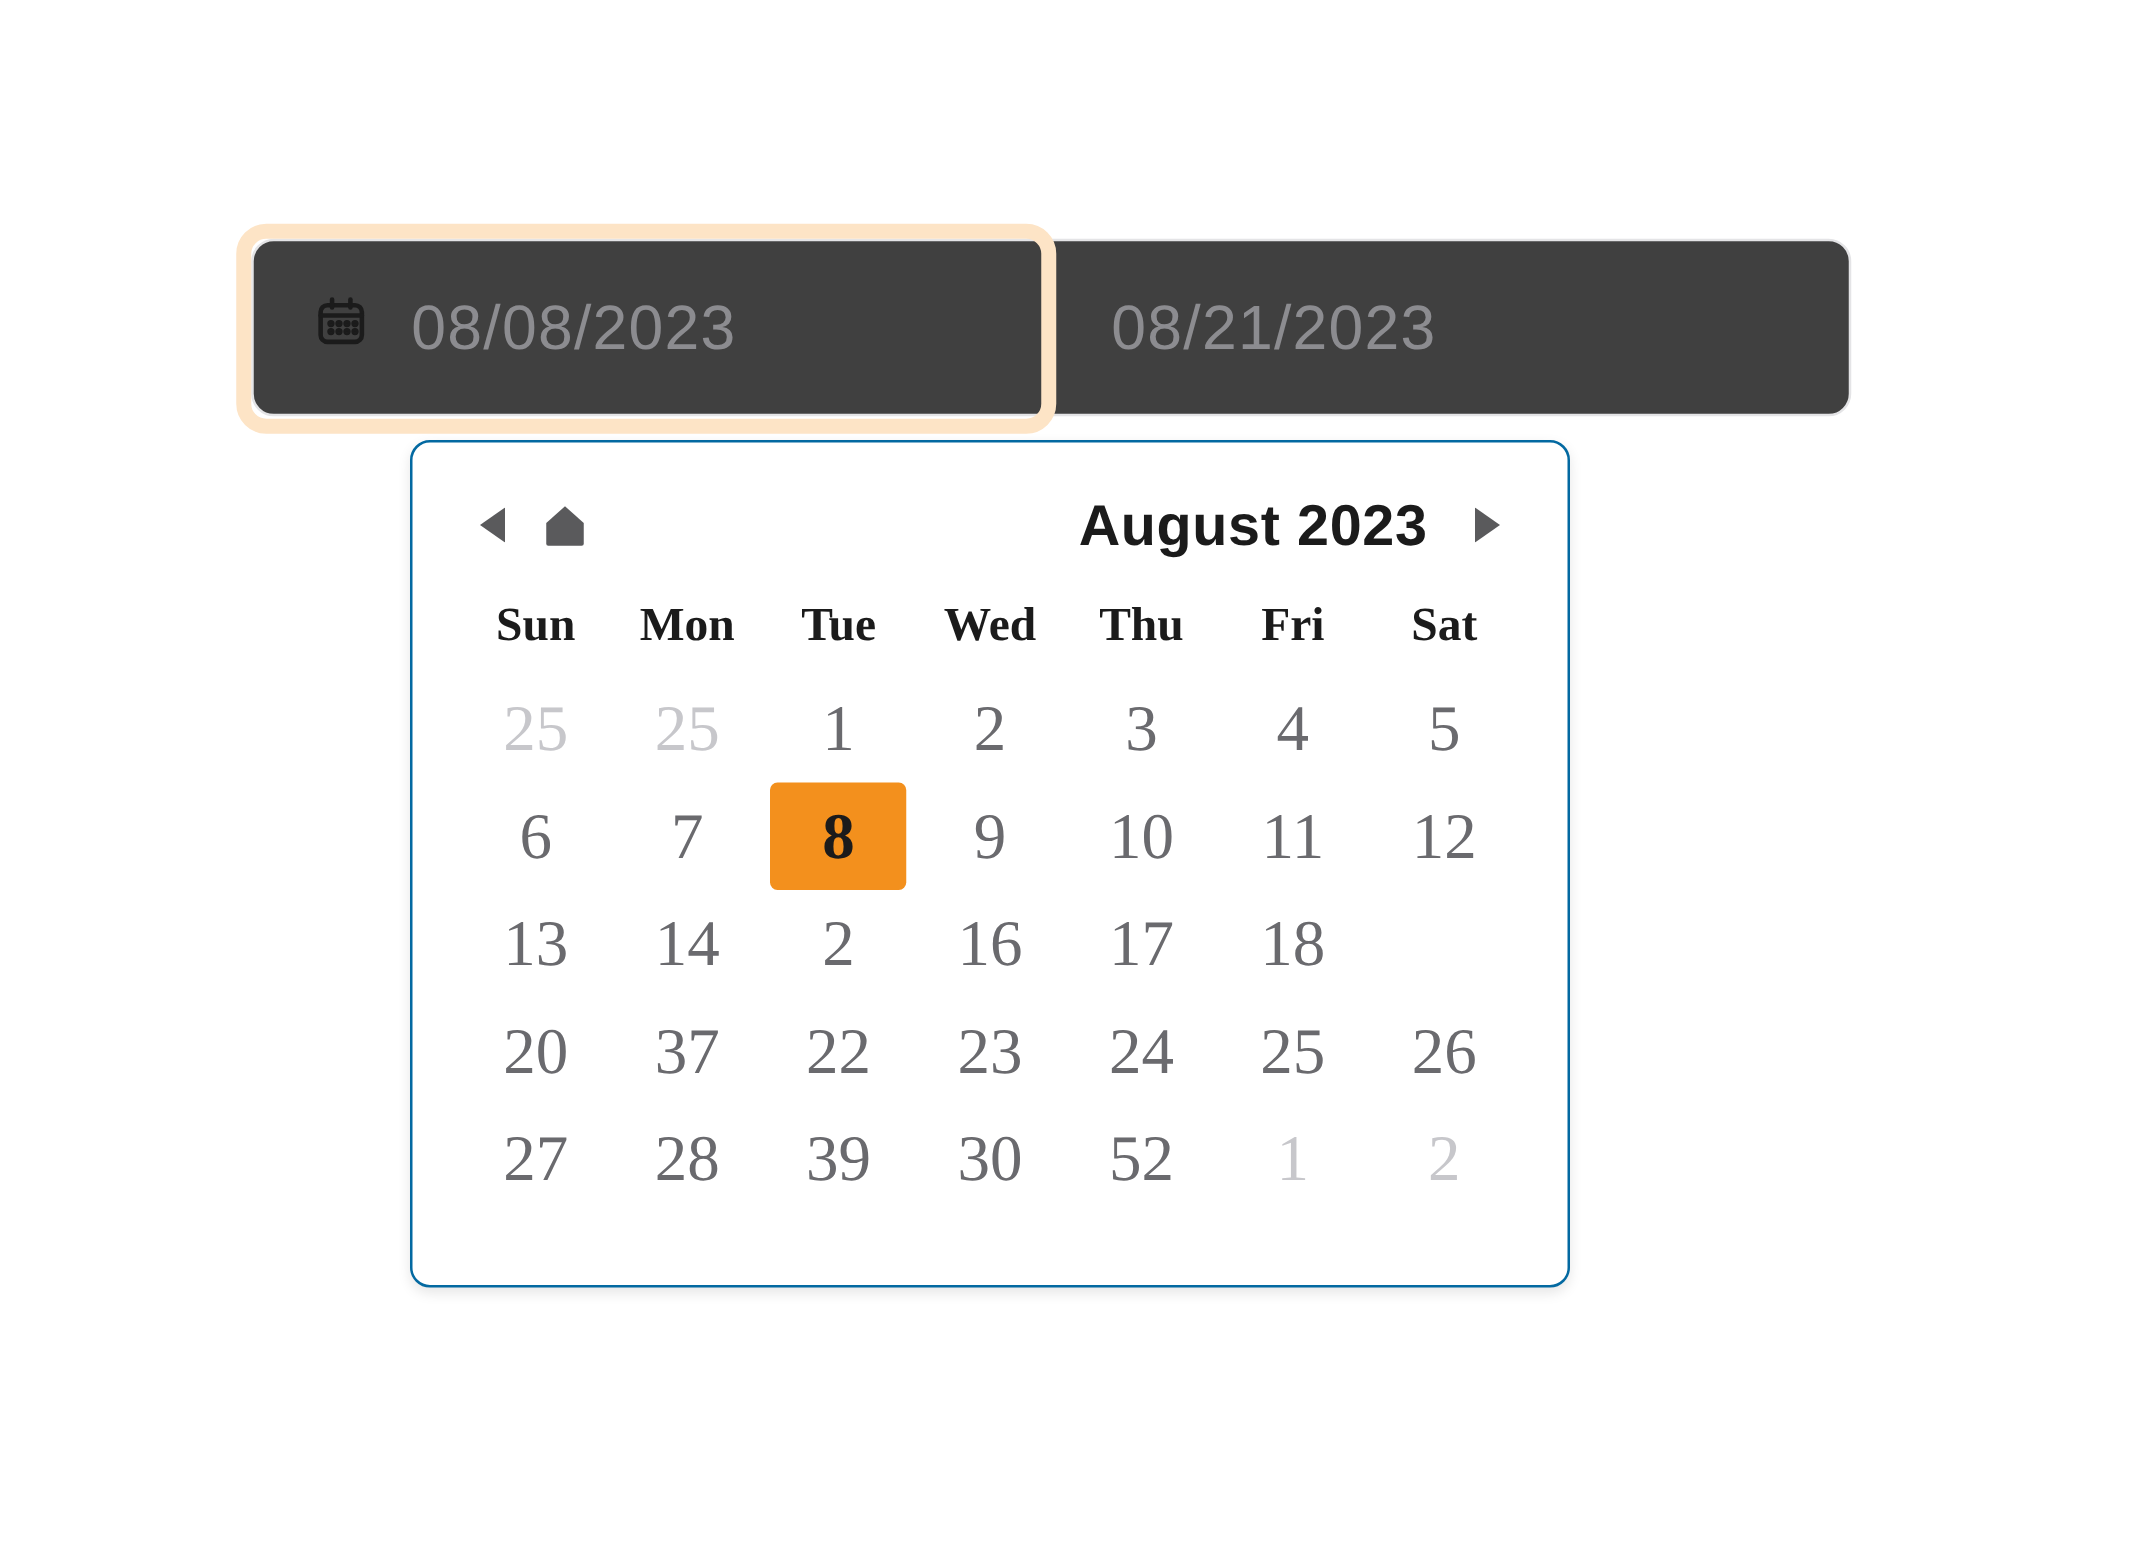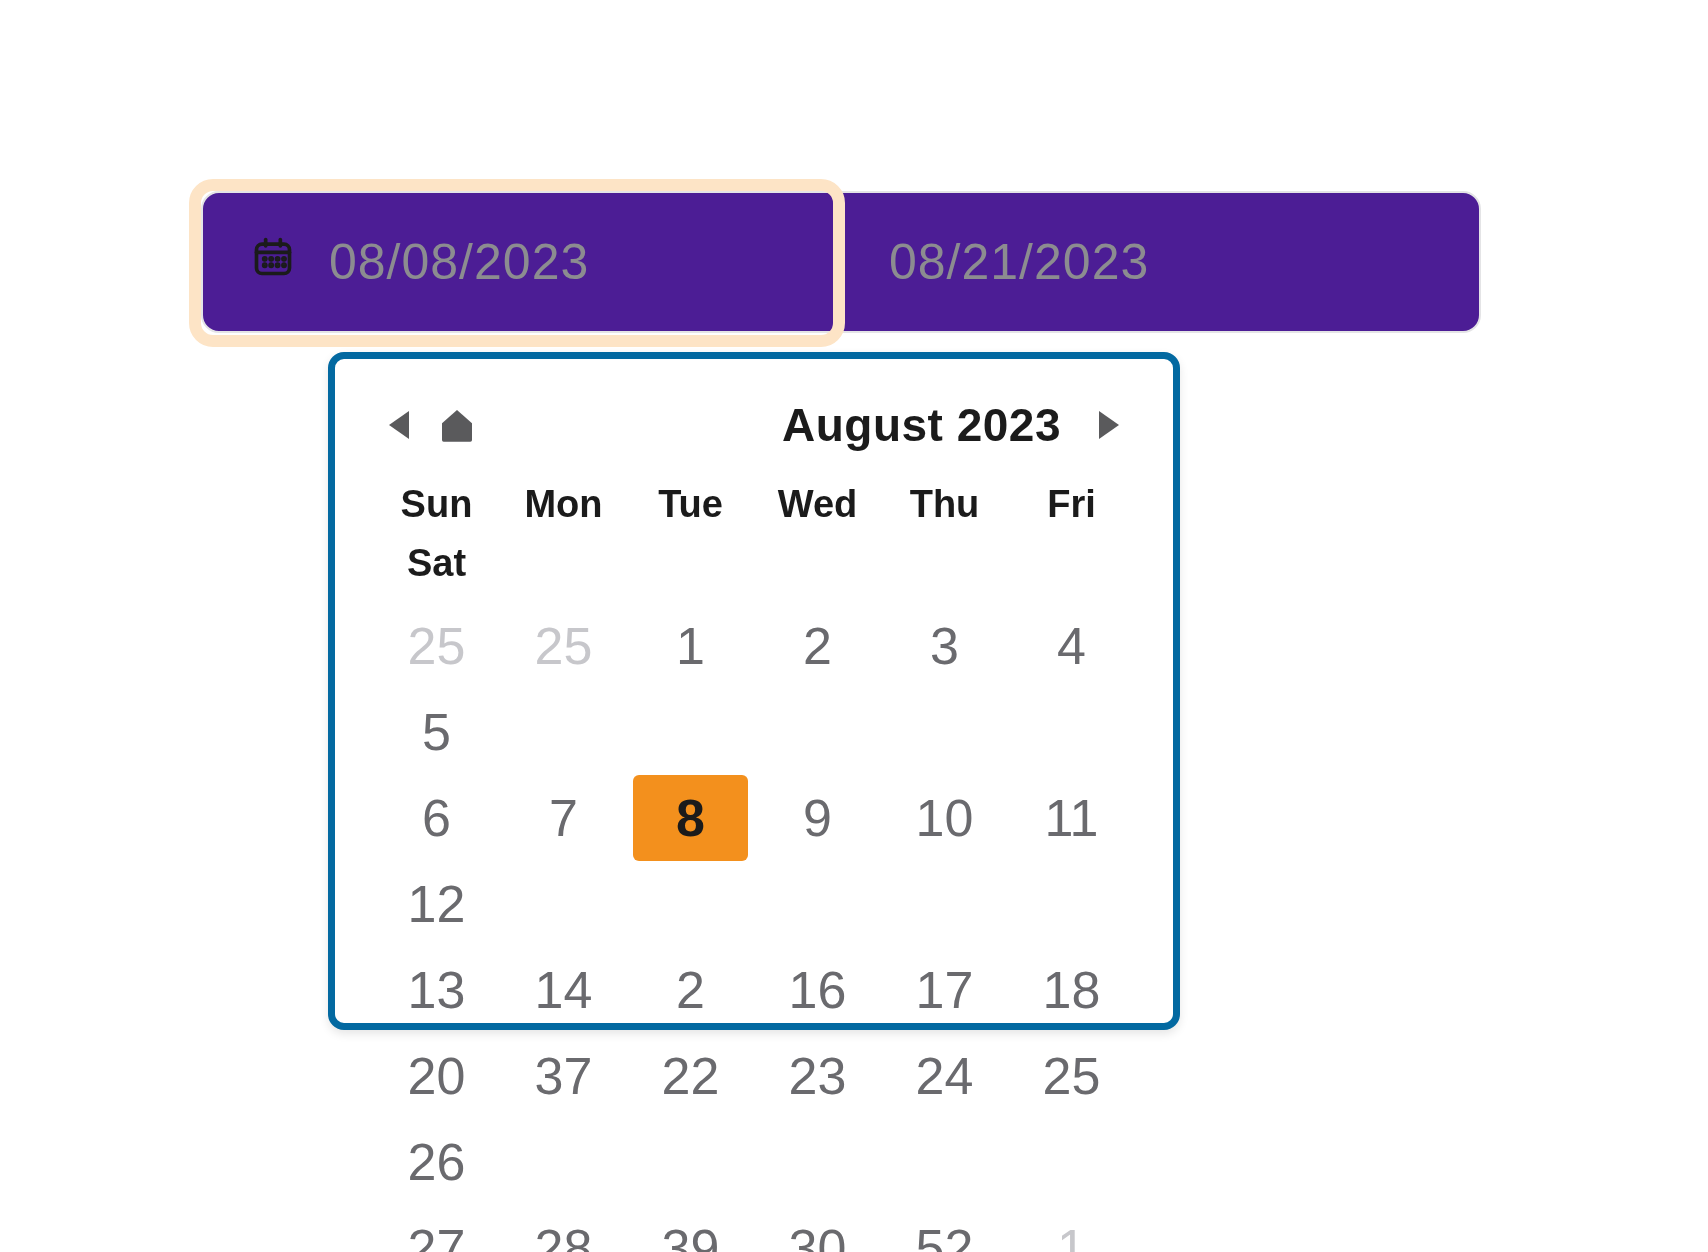--- a/index.html
+++ b/index.html
@@ -9,21 +9,21 @@
   
   .range-field {
     position: absolute;
     left: 201px;
     top: 191px;
     width: 1280px;
     height: 142px;
     display: flex;
     border: 2px solid #e4e4e6;
     border-radius: 18px;
-    background: #4c1d95;
+    background: #404040;
   }
   .range-half {
     flex: 1 1 0;
     display: flex;
     align-items: center;
     padding-left: 48px;
     font-size: 50px;
     color: #8c8c90;
     letter-spacing: 1px;
   }
@@ -45,24 +45,24 @@
   .range-half.end .value {
     font-weight: 500;
   }
   .range-half.start svg { margin-right: 34px; }
 
   
   .popover {
     position: absolute;
     left: 328px;
     top: 352px;
-    width: 852px;
+    width: 928px;
     height: 678px;
     background: #ffffff;
-    border: 7px solid #0369a1;
+    border: 2px solid #0369a1;
     border-radius: 16px;
     box-shadow: 0 4px 10px rgba(0,0,0,0.10);
     padding: 36px 44px 30px 44px;
   }
   .cal-header {
     display: flex;
     align-items: center;
     height: 60px;
     margin-bottom: 20px;
   }
@@ -80,22 +80,23 @@
   .month-title {
     font-size: 46px;
     font-weight: 700;
     color: #1b1b1b;
     letter-spacing: 0.5px;
   }
   .nav-btn.next { margin-left: 28px; }
 
   .weekday-row, .week-row {
     display: grid;
-    grid-template-columns: repeat(6, 1fr);
+    grid-template-columns: repeat(7, 1fr);
     column-gap: 12px;
+    font-family: Liberation Serif, serif;
   }
   .weekday-row { margin-bottom: 10px; }
   .weekday {
     text-align: center;
     font-size: 38px;
     font-weight: 700;
     color: #1b1b1b;
     padding: 8px 0;
   }
   .day-cell {

